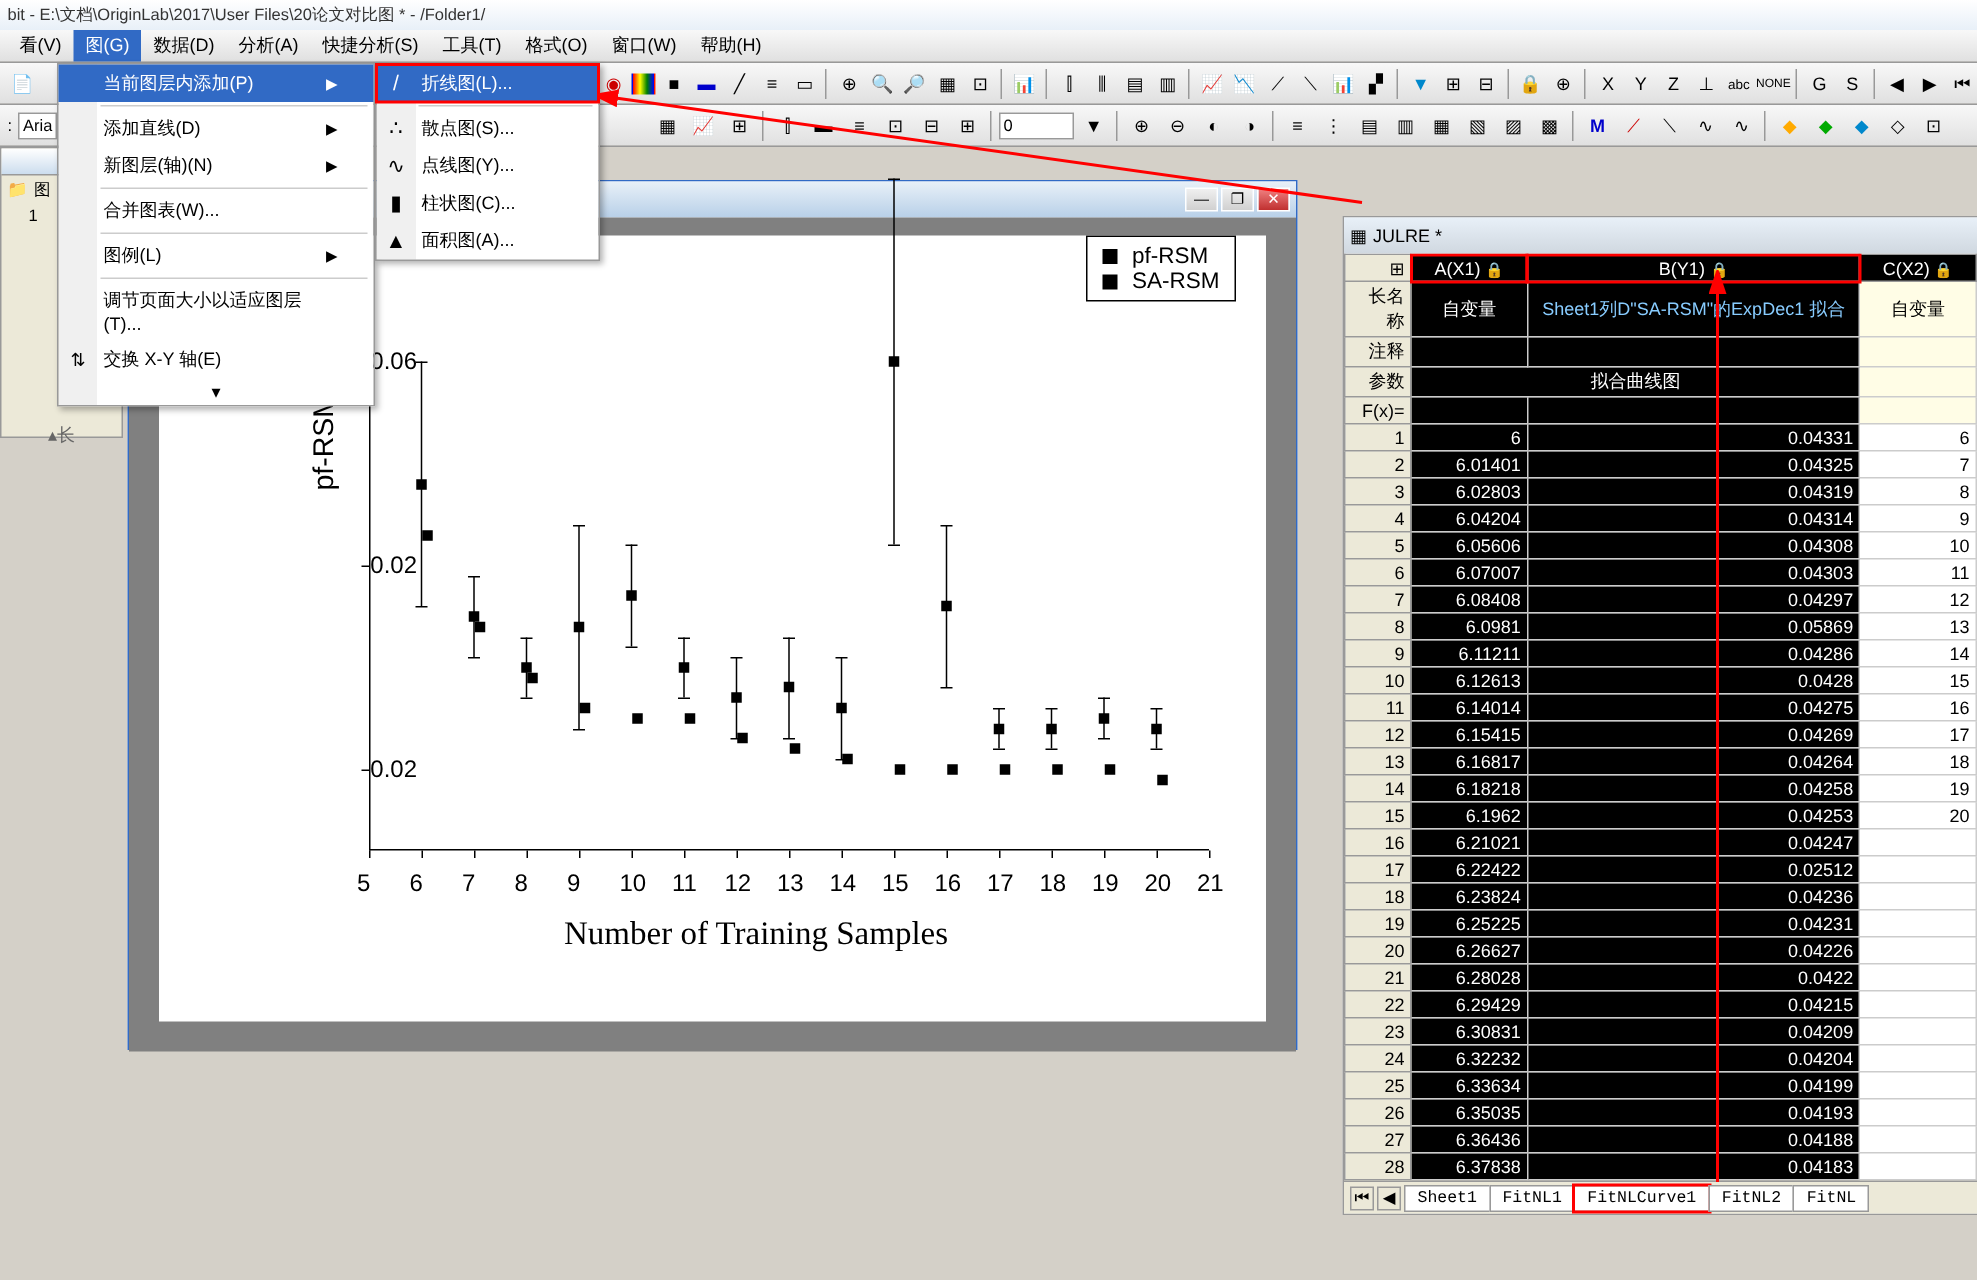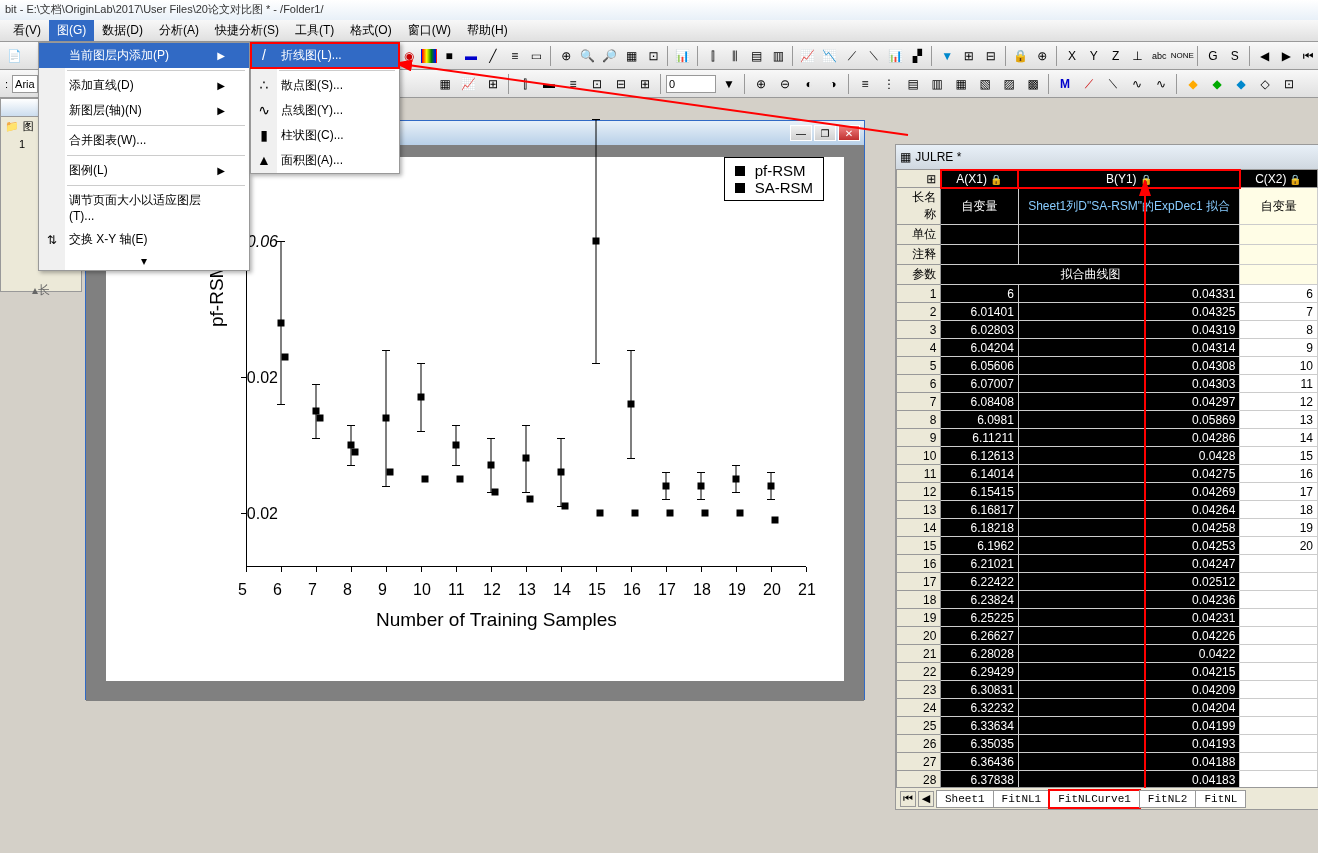--- a/index.html
+++ b/index.html
@@ -39,21 +39,21 @@
 .gw-btn.close { background: linear-gradient(to bottom, #f08080, #c03030); color: white; }
 .gw-canvas { position: relative; width: 100%; height: 556px; background: #808080; padding-left: 12px; }
 .gw-paper { position: absolute; left: 20px; top: 12px; right: 20px; bottom: 20px; background: white; }
 
 .plot-area { position: absolute; left: 140px; top: 30px; width: 560px; height: 380px; }
 .legend { position: absolute; right: 20px; top: 0px; border: 1px solid black; background: white; padding: 4px 10px; font-family: Arial; font-size: 15px; }
 .legend-row { display: flex; align-items: center; gap: 10px; }
 .legend-marker { width: 10px; height: 10px; background: black; display: inline-block; }
 
 .y-label { position: absolute; left: 100px; top: 170px; transform: rotate(-90deg); transform-origin: left top; font-family: Arial; font-size: 19px; }
-.x-label { position: absolute; left: 270px; top: 452px; font-family: Liberation Sans, sans-serif; font-size: 19px; }
+.x-label { position: absolute; left: 270px; top: 452px; font-family: Liberation Serif, serif; font-size: 22px; }
 .y-tick { position: absolute; font-family: Arial; font-size: 16px; right: 566px; }
 .x-tick { position: absolute; font-family: Arial; font-size: 16px; top: 424px; }
 .axis-line { position: absolute; background: black; }
 .data-point { position: absolute; width: 7px; height: 7px; background: black; transform: translate(-50%, -50%); }
 .error-bar { position: absolute; width: 1px; background: black; transform: translateX(-50%); }
 .error-cap { position: absolute; width: 8px; height: 1px; background: black; transform: translateX(-50%); }
 
 .arrow-red { position: absolute; pointer-events: none; z-index: 200; }
 
 .ws-window { position: absolute; left: 895px; top: 144px; width: 424px; height: 666px; background: #fff; border: 1px solid #999; }
@@ -361,21 +361,21 @@
           <div class="data-point" style="left: 249px; top: 305.357px;"></div>
           <div class="data-point" style="left: 284px; top: 312.143px;"></div>
           <div class="data-point" style="left: 319px; top: 318.929px;"></div>
           <div class="data-point" style="left: 354px; top: 325.714px;"></div>
           <div class="data-point" style="left: 389px; top: 325.714px;"></div>
           <div class="data-point" style="left: 424px; top: 325.714px;"></div>
           <div class="data-point" style="left: 459px; top: 325.714px;"></div>
           <div class="data-point" style="left: 494px; top: 325.714px;"></div>
           <div class="data-point" style="left: 529px; top: 332.5px;"></div>
         </div>
-    <div class="y-tick" style="top: 76.2857px; font-style: italic;">0.06</div>
+    <div class="y-tick" style="top: 76.2857px;">0.06</div>
         <div class="y-tick" style="top: 212px;">0.02</div>
         <div class="y-tick" style="top: 347.714px;">0.02</div>
         <div class="x-tick" style="left: 132px;">5</div>
         <div class="x-tick" style="left: 167px;">6</div>
         <div class="x-tick" style="left: 202px;">7</div>
         <div class="x-tick" style="left: 237px;">8</div>
         <div class="x-tick" style="left: 272px;">9</div>
         <div class="x-tick" style="left: 307px;">10</div>
         <div class="x-tick" style="left: 342px;">11</div>
         <div class="x-tick" style="left: 377px;">12</div>
@@ -406,34 +406,34 @@
             <th class="col-header red" style="width:200px">B(Y1) <span class="lock-icon lock-pink">🔒</span></th>
             <th class="col-header" style="width:70px">C(X2) <span class="lock-icon lock-green">🔒</span></th>
           </tr>
           <tr>
             <th class="row-header">长名称</th>
             <td class="col-header">自变量</td>
             <td class="col-header" style="color:#8cf">Sheet1列D"SA-RSM"的ExpDec1 拟合</td>
             <td class="label-cell">自变量</td>
           </tr>
           <tr>
-            <th class="row-header">单位</th>
-            <td class="col-header"></td>
-            <td class="col-header"></td>
-            <td class="label-cell"></td>
-          </tr>
-          <tr>
             <th class="row-header">注释</th>
             <td class="col-header"></td>
             <td class="col-header"></td>
             <td class="label-cell"></td>
           </tr>
           <tr>
             <th class="row-header">参数</th>
             <td class="col-header" colspan="2" style="text-align:center">拟合曲线图</td>
+            <td class="label-cell"></td>
+          </tr>
+          <tr>
+            <th class="row-header">F(x)=</th>
+            <td class="col-header"></td>
+            <td class="col-header"></td>
             <td class="label-cell"></td>
           </tr>
           <tr>
             <th class="row-header">1</th>
             <td class="data-cell">6</td>
             <td class="data-cell">0.04331</td>
             <td class="data-cell light">6</td>
           </tr>
           <tr>
             <th class="row-header">2</th>

